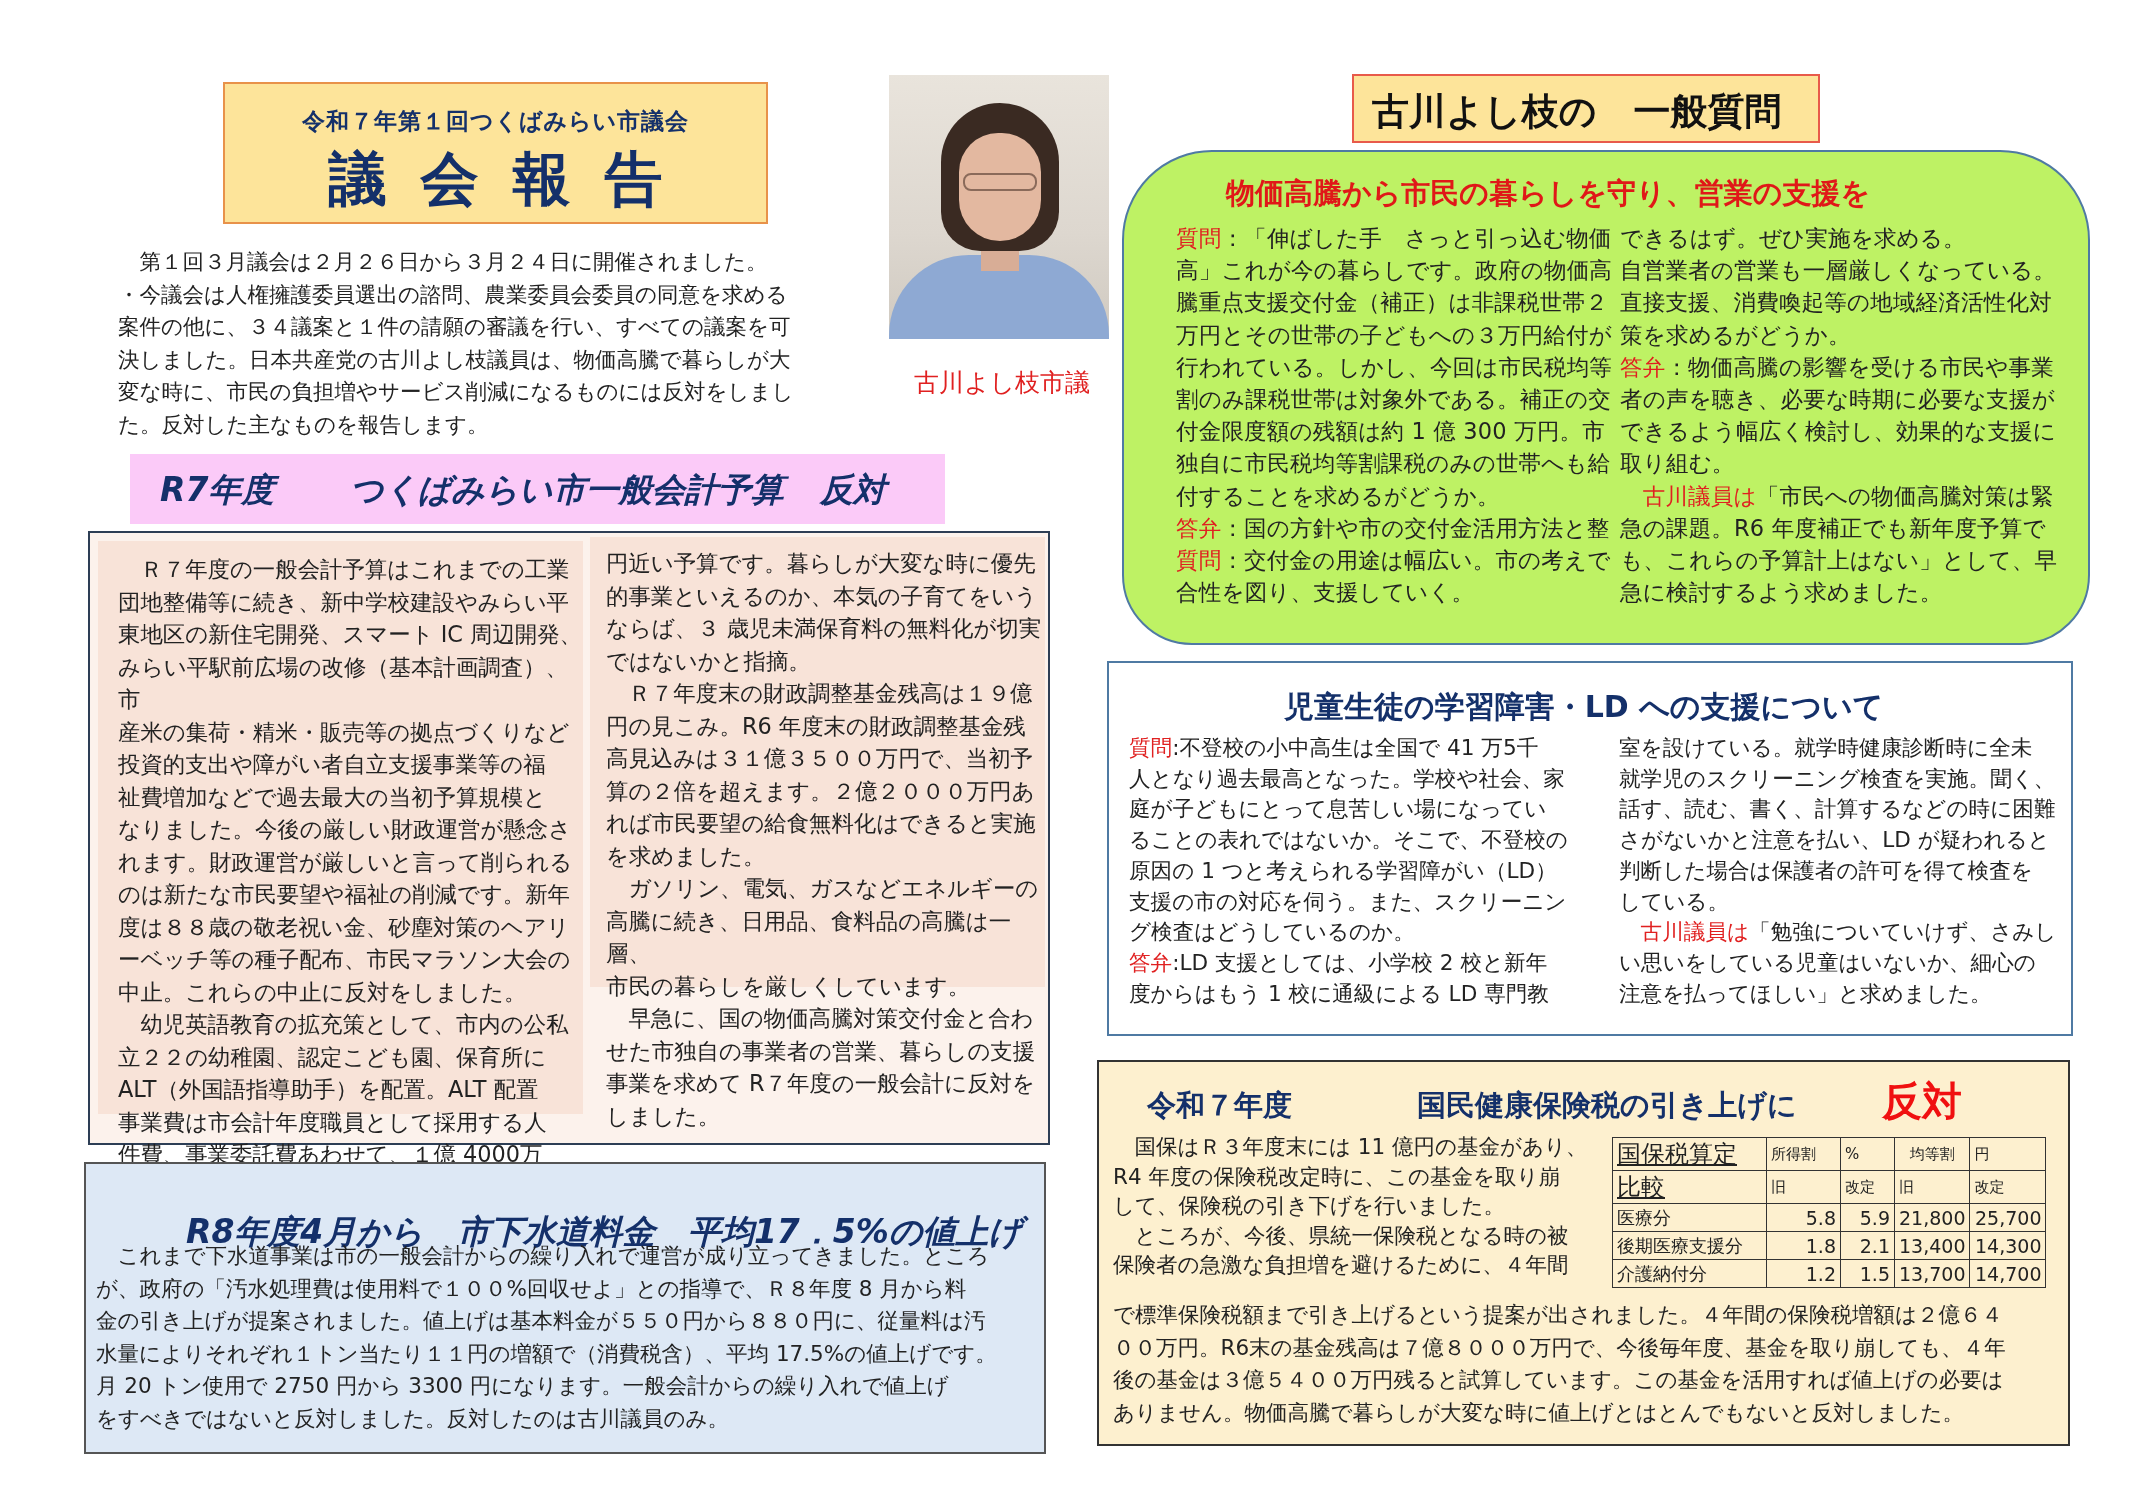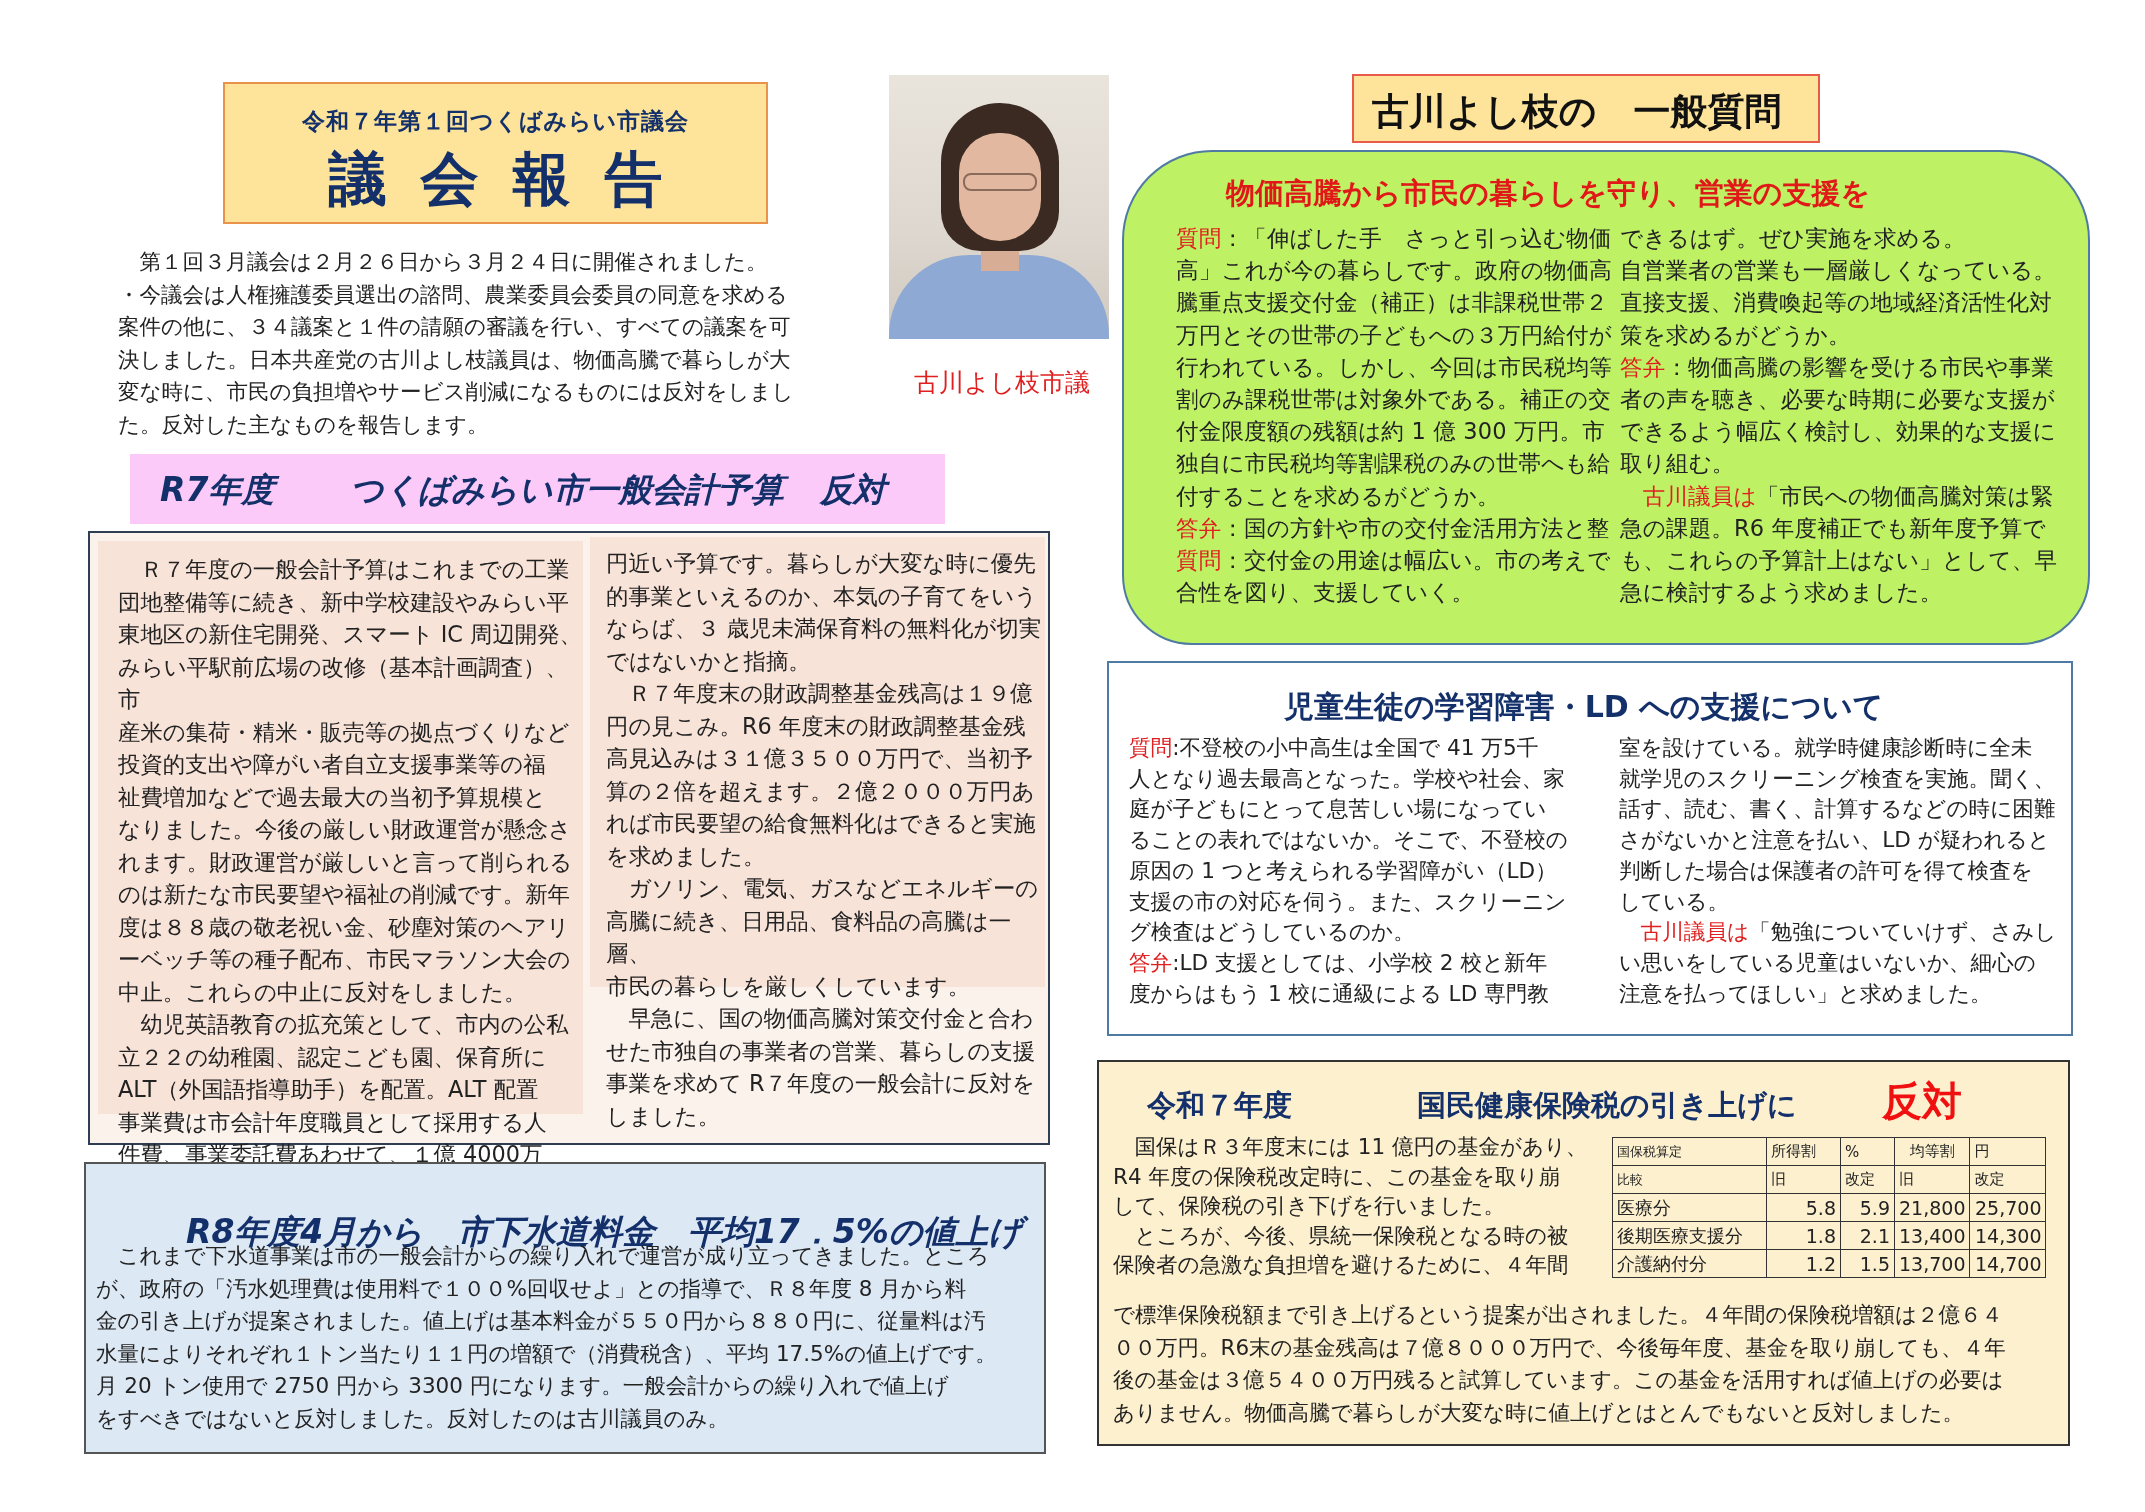--- a/index.html
+++ b/index.html
@@ -63,21 +63,21 @@
   #ins-title-left { position:absolute; left: 48px; top: 24px; font-size: 29px; font-weight: bold; color: #14306a; white-space: nowrap; }
   #ins-title-mid { position:absolute; left: 318px; top: 24px; font-size: 29px; font-weight: bold; color: #14306a; white-space: nowrap; }
   #ins-title-oppose { position:absolute; left: 783px; top: 12px; font-size: 40px; font-weight: bold; color: #f01010; white-space: nowrap; }
   #ins-text1 { position:absolute; left: 14px; top: 70px; width: 490px; font-size: 21.5px; line-height: 29.5px; color:#222; }
   #ins-text2 { position:absolute; left: 14px; top: 237px; width: 945px; font-size: 21.5px; line-height: 32.5px; color:#222; }
 
   #ins-table { position:absolute; left: 513px; top: 75px; border-collapse: collapse; background: #fdf0cf; }
   #ins-table td { border: 1.5px solid #333; font-size: 18px; height: 28px; padding: 0 4px; color: #222; white-space: nowrap; }
   #ins-table td.num { text-align: right; font-size: 19px; }
   #ins-table td.h { font-size: 15px; }
-  #ins-table td.big { font-size: 13px; }
+  #ins-table td.big { font-size: 24px; text-decoration: underline; }
 </style>
 </head>
 <body>
 
 <div id="title-box" class="abs">
   <div id="title-sub">令和７年第１回つくばみらい市議会</div>
   <div id="title-main">議会報告</div>
 </div>
 
 <div id="intro" class="abs">

